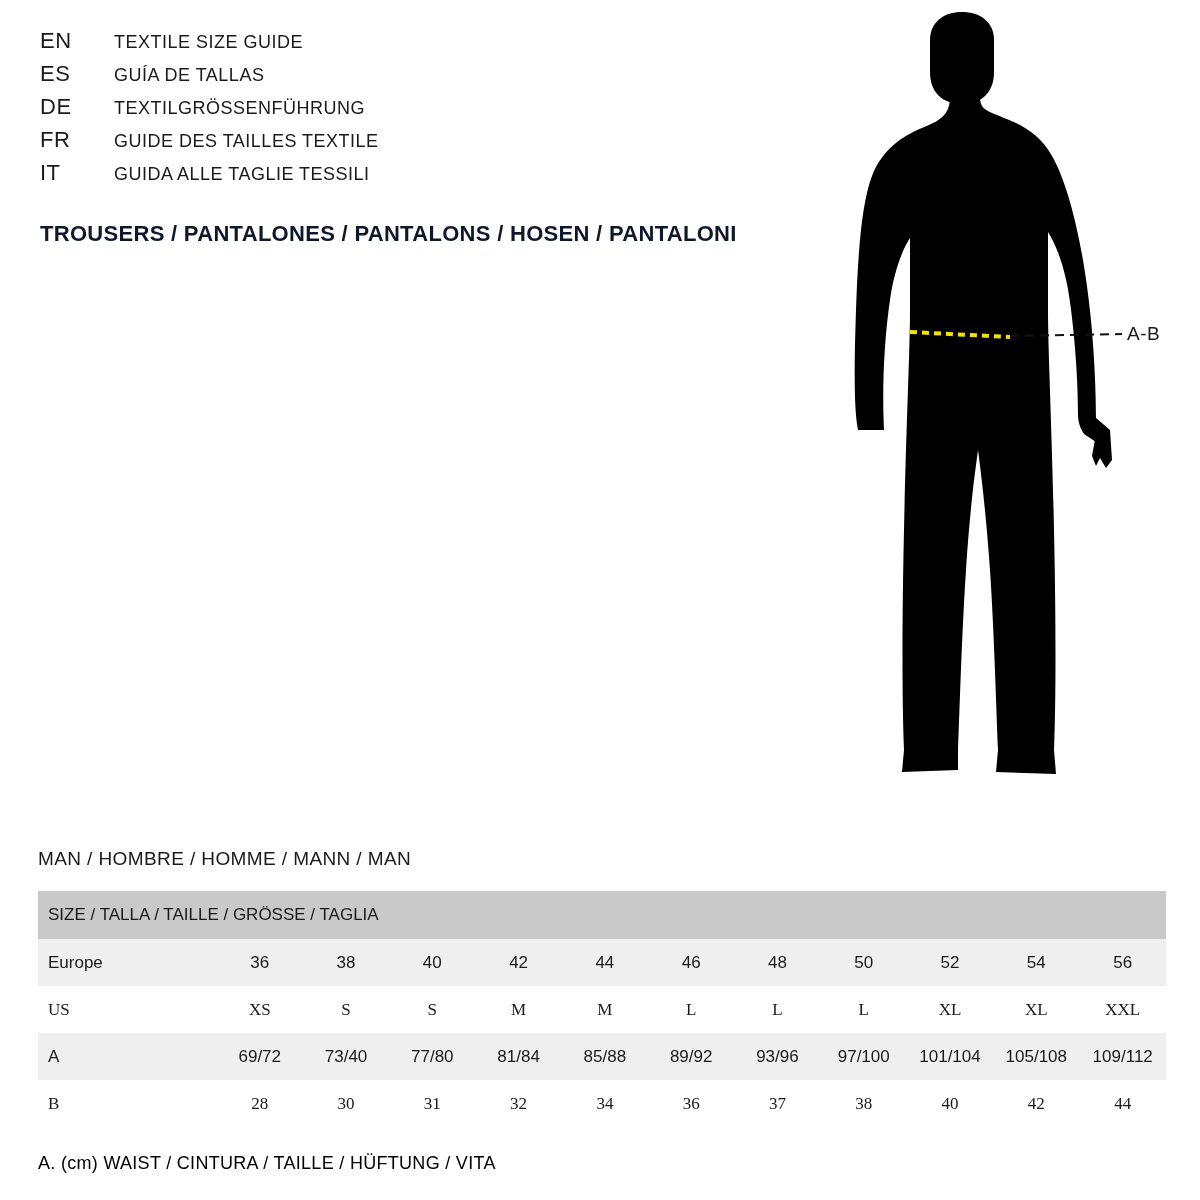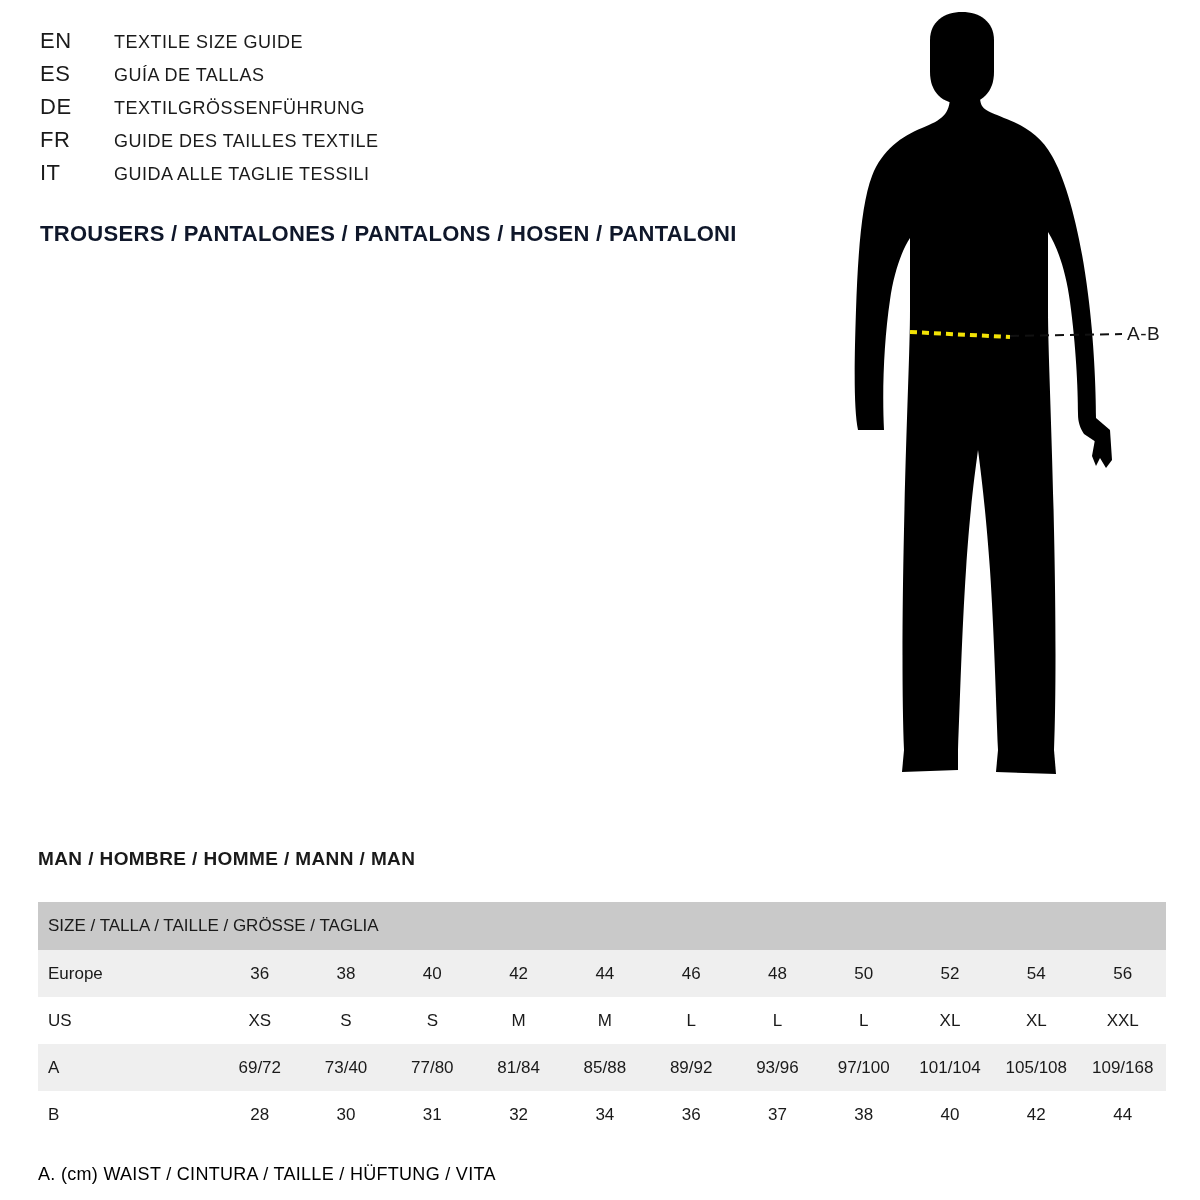--- a/index.html
+++ b/index.html
@@ -73,24 +73,24 @@
 
   
   .lower {
     position: absolute;
     left: 38px;
     top: 848px;
     width: 1128px;
   }
   .section-title {
     font-size: 19px;
-    font-weight: bold;
+    font-weight: normal;
     letter-spacing: 0.4px;
     color: #1a1a1a;
-    margin-bottom: 32px;
+    margin-bottom: 21px;
   }
 
   table.size-table {
     border-collapse: collapse;
     width: 1128px;
     table-layout: fixed;
   }
   table.size-table td {
     height: 31px;
     font-size: 17px;
@@ -102,21 +102,21 @@
   table.size-table td.rowhead {
     text-align: left;
     padding-left: 10px;
   }
   tr.head-row td {
     background: #c9c9c9;
     font-size: 17px;
     height: 32px;
   }
   tr.band-light td { background: #efefef; }
-  tr.band-white td { background: #ffffff; }
+  tr.band-white td { background: #ffffff; font-family: Liberation Serif, serif; }
 
   .footnotes {
     margin-top: 26px;
   }
   .footnote {
     font-size: 18px;
     letter-spacing: 0.3px;
     color: #000000;
     margin-bottom: 10px;
   }
@@ -257,21 +257,21 @@
         <td>69/72</td>
         <td>73/40</td>
         <td>77/80</td>
         <td>81/84</td>
         <td>85/88</td>
         <td>89/92</td>
         <td>93/96</td>
         <td>97/100</td>
         <td>101/104</td>
         <td>105/108</td>
-        <td>109/168</td>
+        <td>109/112</td>
       </tr>
 
       <tr class="band-white">
         <td class="rowhead">B</td>
         <td>28</td>
         <td>30</td>
         <td>31</td>
         <td>32</td>
         <td>34</td>
         <td>36</td>

